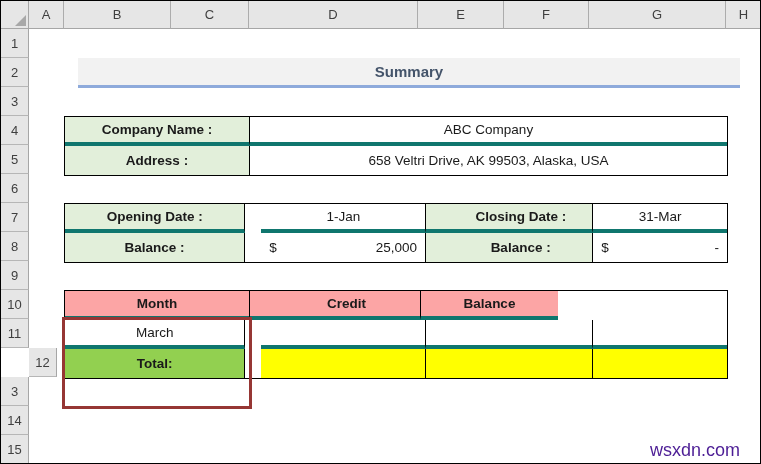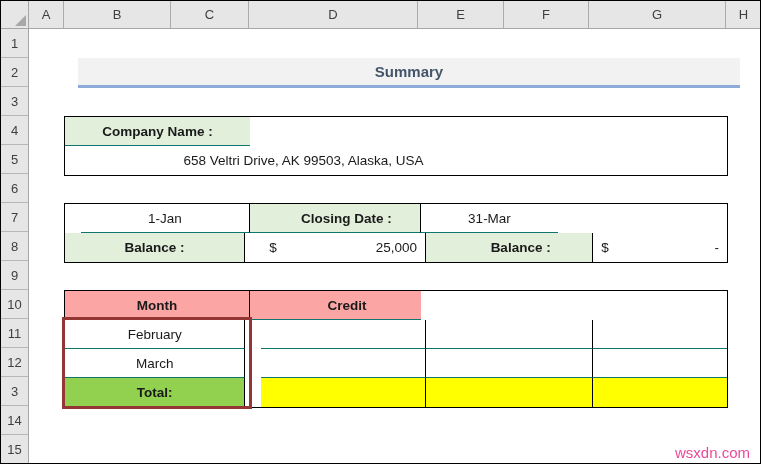--- a/index.html
+++ b/index.html
@@ -44,21 +44,21 @@
     display: flex; align-items: center; justify-content: center;
     font-size: 13px; color: #3f3f3f;
   }
 
   
   .tbl { position: absolute; border: 1px solid #000; }
   .trow { display: flex; }
   .tcell {
     height: 29px;
     border-right: 1px solid #000;
-    border-bottom: 1px solid #0f766e;
+    border-bottom: 4px solid #0f766e;
     display: flex; align-items: center; justify-content: center;
     font-size: 13.5px; color: #1a1a1a; background: #ffffff;
   }
   .trow:last-child .tcell { border-bottom: none; }
   .tcell:last-child { border-right: none; }
   .bold { font-weight: bold; }
   .green  { background: #e2efda; }
   .blue   { background: #fca5a5; }
   .yellow { background: #ffff00; }
   .totalgreen { background: #92d050; }
@@ -75,22 +75,22 @@
 
   
   .red-range {
     position: absolute; left: 61px; top: 316px; width: 190px; height: 92px;
     border: 3px solid #963634;
     pointer-events: none;
     z-index: 5;
   }
 
   .watermark {
-    position: absolute; right: 10px; bottom: 2px;
-    font-size: 15px; color: #ec4899;
+    position: absolute; right: 20px; bottom: 2px;
+    font-size: 18px; color: #4c1d95;
   }
 
   
   .w-bc { width: 185px; } 
   .w-d  { width: 169px; margin-left: 16px; } 
   .w-ef { width: 171px; padding-left: 23px; } 
   .w-g  { width: 137px; text-align: right; } 
   .w-dg { width: 477px; } 
 </style>
 </head>
@@ -114,38 +114,41 @@
   <div class="row-hdr" style="top:57px;height:29px;">2</div>
   <div class="row-hdr" style="top:86px;height:29px;">3</div>
   <div class="row-hdr" style="top:115px;height:29px;">4</div>
   <div class="row-hdr" style="top:144px;height:29px;">5</div>
   <div class="row-hdr" style="top:173px;height:29px;">6</div>
   <div class="row-hdr" style="top:202px;height:29px;">7</div>
   <div class="row-hdr" style="top:231px;height:29px;">8</div>
   <div class="row-hdr" style="top:260px;height:29px;">9</div>
   <div class="row-hdr" style="top:289px;height:29px;">10</div>
   <div class="row-hdr" style="top:318px;height:29px;">11</div>
-  <div class="row-hdr" style="top:347px;height:29px;">12</div>
+  <div class="row-hdr" style="top:347px;height:29px;margin-left:28px;">12</div>
   <div class="row-hdr" style="top:376px;height:29px;">3</div>
   <div class="row-hdr" style="top:405px;height:29px;">14</div>
   <div class="row-hdr" style="top:434px;height:29px;border-bottom:none;">15</div>
 
   <div class="summary-bar">Summary</div>
 
   <div class="tbl" style="left:63px; top:115px; width:664px;">
     <div class="trow">
       <div class="tcell w-bc green bold">Company Name :</div>
+      <div class="tcell w-dg">ABC Company</div>
     </div>
     <div class="trow">
+      <div class="tcell w-bc green bold">Address :</div>
       <div class="tcell w-dg">658 Veltri Drive, AK 99503, Alaska, USA</div>
     </div>
   </div>
 
   <div class="tbl" style="left:63px; top:202px; width:664px;">
     <div class="trow">
+      <div class="tcell w-bc green bold">Opening Date :</div>
       <div class="tcell w-d">1-Jan</div>
       <div class="tcell w-ef green bold">Closing Date :</div>
       <div class="tcell w-g">31-Mar</div>
     </div>
     <div class="trow">
       <div class="tcell w-bc green bold">Balance :</div>
       <div class="tcell w-d acct">
         <span>$</span>
         <span>25,000</span>
       </div>
@@ -154,26 +157,21 @@
         <span>$</span>
         <span>-</span>
       </div>
     </div>
   </div>
 
   <div class="tbl" style="left:63px; top:289px; width:664px;">
     <div class="trow">
       <div class="tcell w-bc blue bold">Month</div>
       <div class="tcell w-ef blue bold">Credit</div>
-    </div>
-    <div class="trow">
-      <div class="tcell w-bc">February</div>
-      <div class="tcell w-d"></div>
-      <div class="tcell w-ef"></div>
-      <div class="tcell w-g"></div>
+      <div class="tcell w-g blue bold">Balance</div>
     </div>
     <div class="trow">
       <div class="tcell w-bc">March</div>
       <div class="tcell w-d"></div>
       <div class="tcell w-ef"></div>
       <div class="tcell w-g"></div>
     </div>
     <div class="trow">
       <div class="tcell w-bc totalgreen bold">Total:</div>
       <div class="tcell w-d yellow"></div>

